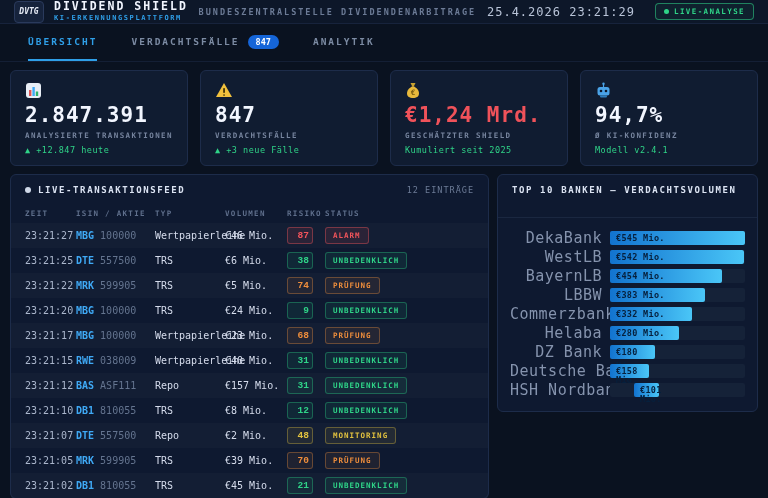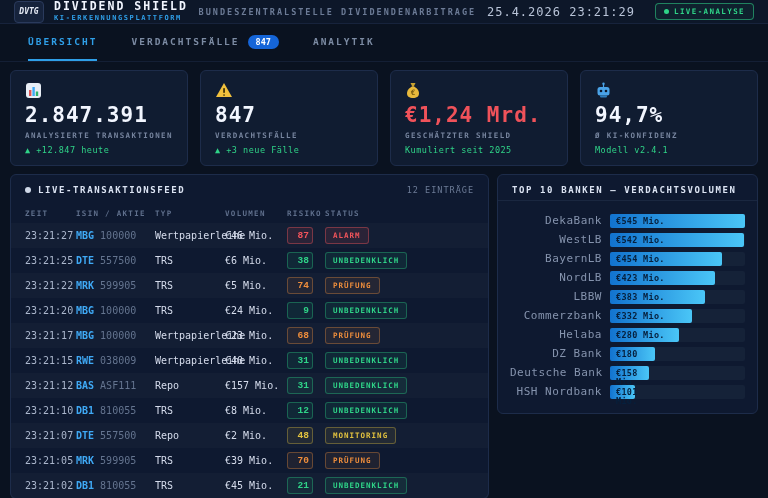--- a/index.html
+++ b/index.html
@@ -86,24 +86,24 @@
   }
   .sb {
     display:inline-block; font-size:7.5px; font-weight:bold; letter-spacing:1px;
     border-radius:3px; padding:3px 7px; border:1px solid transparent;
   }
   .lv-ok      { color:#2fd488; background:rgba(47,212,136,.08); border-color:rgba(47,212,136,.35); }
   .lv-warn    { color:#ef8e3c; background:rgba(239,142,60,.08); border-color:rgba(239,142,60,.35); }
   .lv-alarm   { color:#f2545b; background:rgba(242,84,91,.10); border-color:rgba(242,84,91,.40); }
   .lv-monitor { color:#e2c23f; background:rgba(226,194,63,.08); border-color:rgba(226,194,63,.35); }
   
-  .bankhdr { padding:10px 14px 5px 14px; border-bottom:1px solid #1a2740; }
+  .bankhdr { padding:10px 14px 22px 14px; border-bottom:1px solid #1a2740; }
   .banklist { padding:10px 12px 12px 12px; }
   .bankrow { display:grid; grid-template-columns:92px 1fr; gap:8px; align-items:center; height:19px; }
-  .bname { color:#8593ad; font-size:11px; text-align:right; letter-spacing:.5px; white-space:nowrap; }
+  .bname { color:#8593ad; font-size:15px; text-align:right; letter-spacing:.5px; white-space:nowrap; }
   .btrack { background:#152238; border-radius:2px; height:14px; position:relative; }
   .bbar {
     display:block; height:14px; border-radius:2px;
     background:linear-gradient(90deg,#1273cf 0%,#4ac6f7 100%);
     overflow:visible;
   }
   .bval {
     display:block; color:#06203d; font-size:8.5px; font-weight:bold; padding-left:6px;
     line-height:14px; letter-spacing:.3px;
   }
@@ -319,28 +319,20 @@
       </div>
       <div class="bankrow">
         <span class="bname">BayernLB</span>
         <span class="btrack">
             <span class="bbar" style="width: 83.3028%;">
               <span class="bval">€454 Mio.</span>
             </span>
           </span>
       </div>
       <div class="bankrow">
-        <span class="bname">NordLB</span>
-        <span class="btrack">
-            <span class="bbar" style="width: 77.6147%;">
-              <span class="bval">€423 Mio.</span>
-            </span>
-          </span>
-      </div>
-      <div class="bankrow">
         <span class="bname">LBBW</span>
         <span class="btrack">
             <span class="bbar" style="width: 70.2752%;">
               <span class="bval">€383 Mio.</span>
             </span>
           </span>
       </div>
       <div class="bankrow">
         <span class="bname">Commerzbank</span>
         <span class="btrack">
@@ -369,21 +361,21 @@
         <span class="bname">Deutsche Bank</span>
         <span class="btrack">
             <span class="bbar narrow" style="width: 28.9908%;">
               <span class="bval">€158 Mio.</span>
             </span>
           </span>
       </div>
       <div class="bankrow">
         <span class="bname">HSH Nordbank</span>
         <span class="btrack">
-            <span class="bbar narrow" style="width: 18.5321%;">
+            <span class="bbar narrow" style="width: 18.5321%; margin-left: 24px;">
               <span class="bval">€101 Mio.</span>
             </span>
           </span>
       </div>
     </div>
   </div>
 
 </div>
 
 </body></html>

